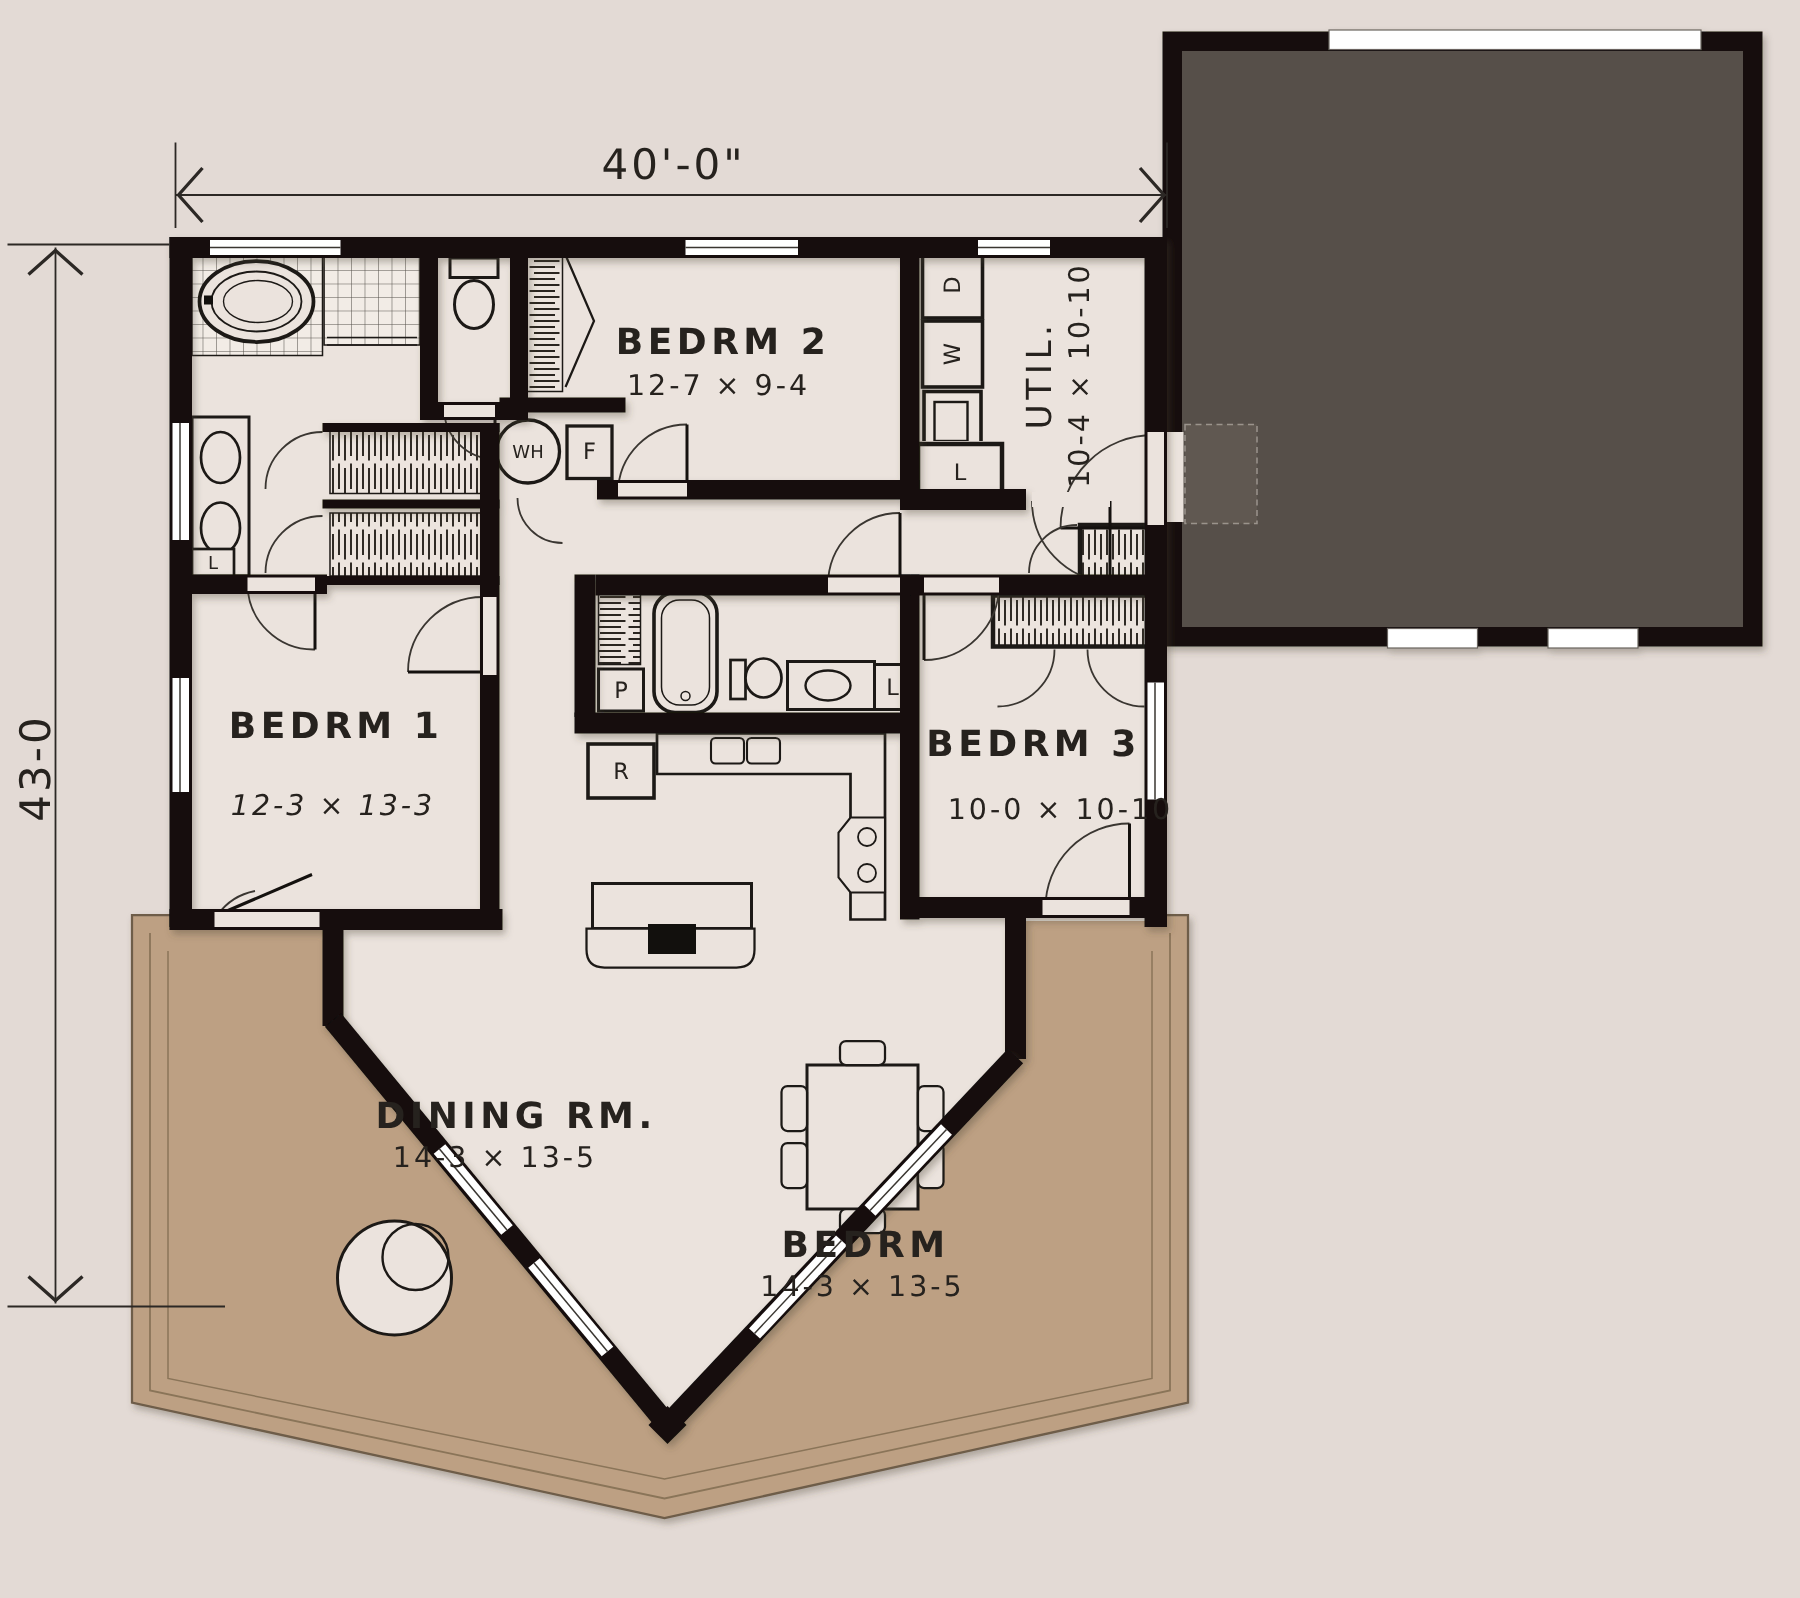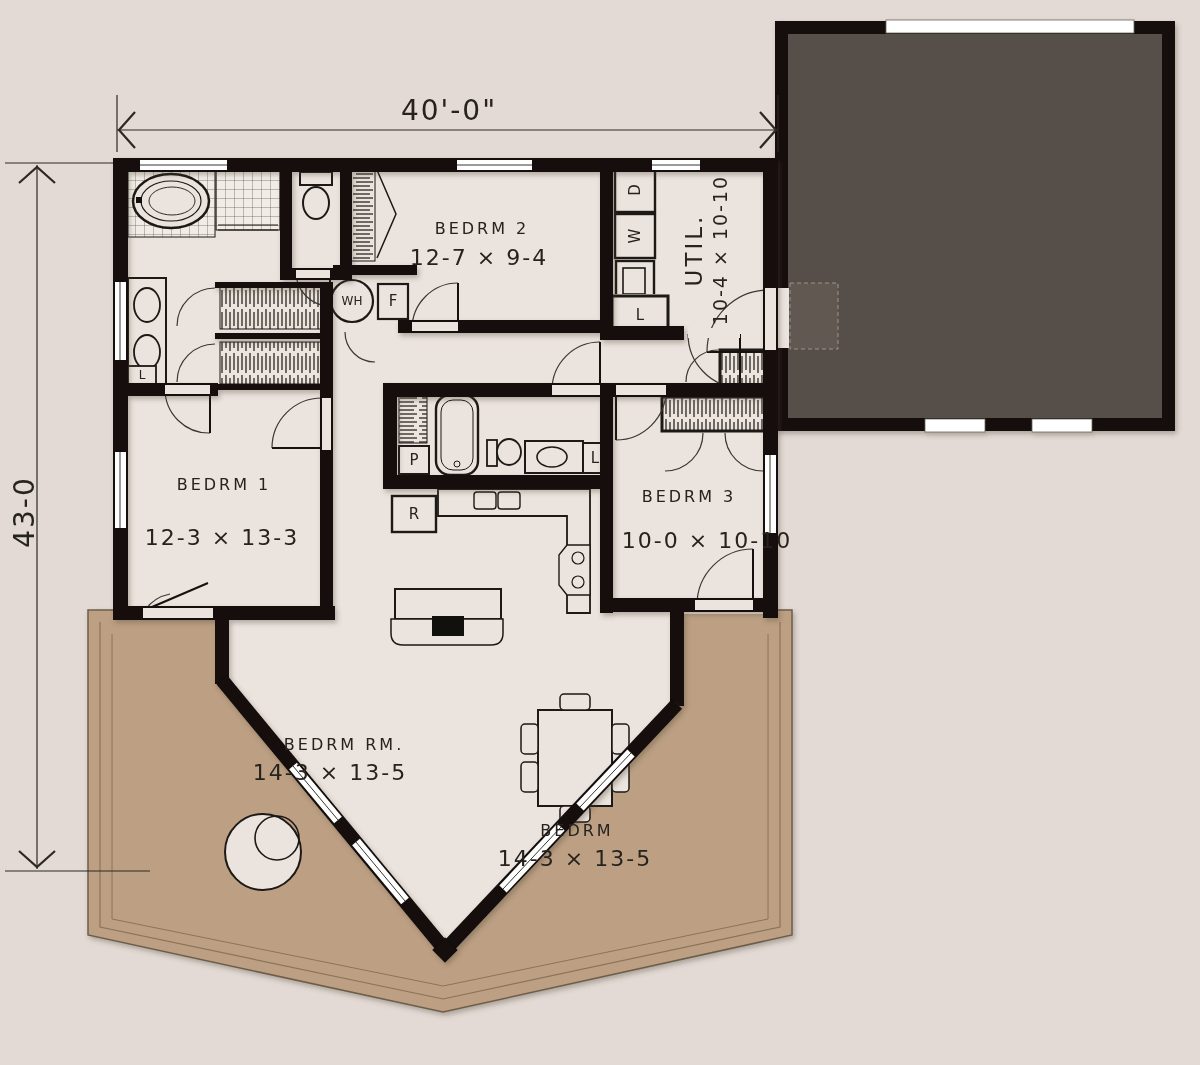--- a/index.html
+++ b/index.html
@@ -1,22 +1,22 @@
 <!DOCTYPE html>
 <html><head>
 <meta charset="utf-8">
 <style>
   html,body{margin:0;padding:0;background:#e3dad5;}
   #canvas{position:relative;width:1200px;height:1065px;background:#e3dad5;overflow:hidden;
           font-family:"DejaVu Sans",sans-serif;}
   #drawing{position:absolute;left:0;top:0;}
   .lbl{position:absolute;transform:translate(-50%,-50%);color:#26221e;white-space:nowrap;
        font-family:"DejaVu Sans",sans-serif;}
-  .room{font-size:16px;letter-spacing:3px;font-weight:400;}
-  .size{font-size:22px;letter-spacing:2px;}
+  .room{font-size:24px;letter-spacing:3px;font-weight:700;}
+  .size{font-size:19px;letter-spacing:2px;}
   .fix{font-size:15px;font-weight:400;}
   .fix-sm{font-size:12px;}
   .dim{font-size:28px;letter-spacing:2px;}
   .rot{transform:translate(-50%,-50%) rotate(-90deg);}
   .utilblk{text-align:center;line-height:1.25;}
   .utilblk .l1{font-size:23px;letter-spacing:3px;display:block;}
   .utilblk .l2{font-size:19px;letter-spacing:2px;display:block;}
 </style>
 </head>
 <body>
@@ -276,26 +276,26 @@
 
   <div class="lbl room" style="left:482px;top:228px;">BEDRM 2</div>
   <div class="lbl size" style="left:479px;top:257px;">12-7 × 9-4</div>
 
   <div class="lbl rot utilblk" style="left:706px;top:250px;">
     <span class="l1">UTIL.</span>
     <span class="l2">10-4 × 10-10</span>
   </div>
 
   <div class="lbl room" style="left:224px;top:484px;">BEDRM 1</div>
-  <div class="lbl size" style="left:222px;top:537px;">12-3 × 13-3</div>
+  <div class="lbl size" style="left:222px;top:537px;font-style:italic;">12-3 × 13-3</div>
 
   <div class="lbl room" style="left:689px;top:496px;">BEDRM 3</div>
   <div class="lbl size" style="left:687px;top:540px;margin-left:20px;">10-0 × 10-10</div>
 
-  <div class="lbl room" style="left:344px;top:744px;">BEDRM RM.</div>
+  <div class="lbl room" style="left:344px;top:744px;">DINING RM.</div>
   <div class="lbl size" style="left:330px;top:772px;">14-3 × 13-5</div>
 
   <div class="lbl room" style="left:577px;top:830px;">BEDRM</div>
   <div class="lbl size" style="left:575px;top:858px;">14-3 × 13-5</div>
 
   <div class="lbl fix rot" style="left:635px;top:190px;">D</div>
   <div class="lbl fix rot" style="left:635px;top:236px;">W</div>
   <div class="lbl fix" style="left:640px;top:315px;">L</div>
   <div class="lbl fix fix-sm" style="left:352px;top:301px;">WH</div>
   <div class="lbl fix" style="left:393px;top:301px;">F</div>

